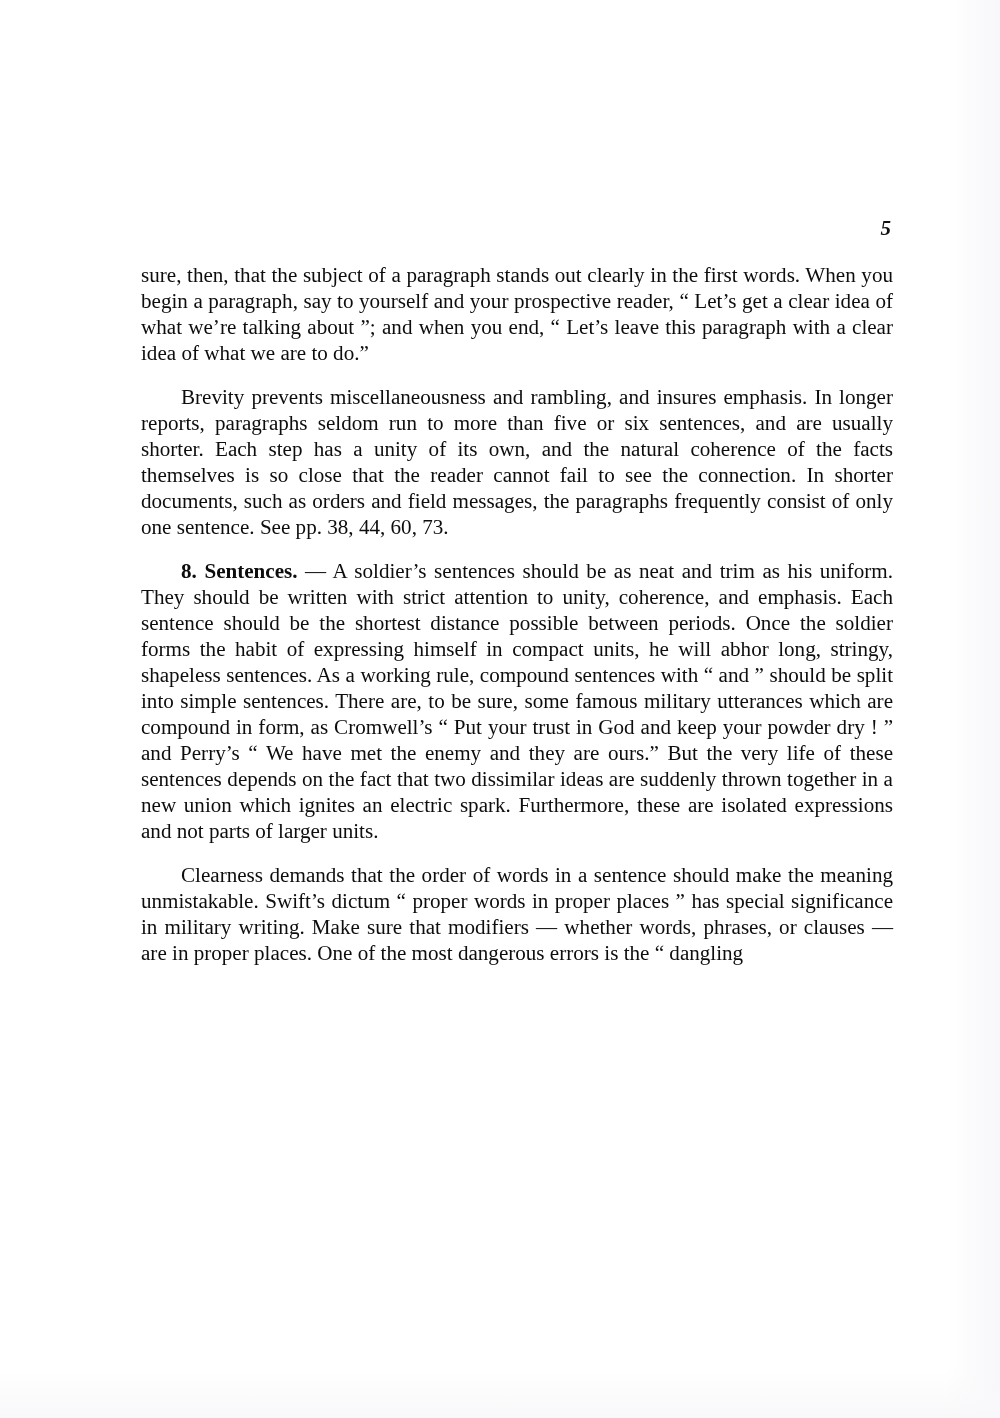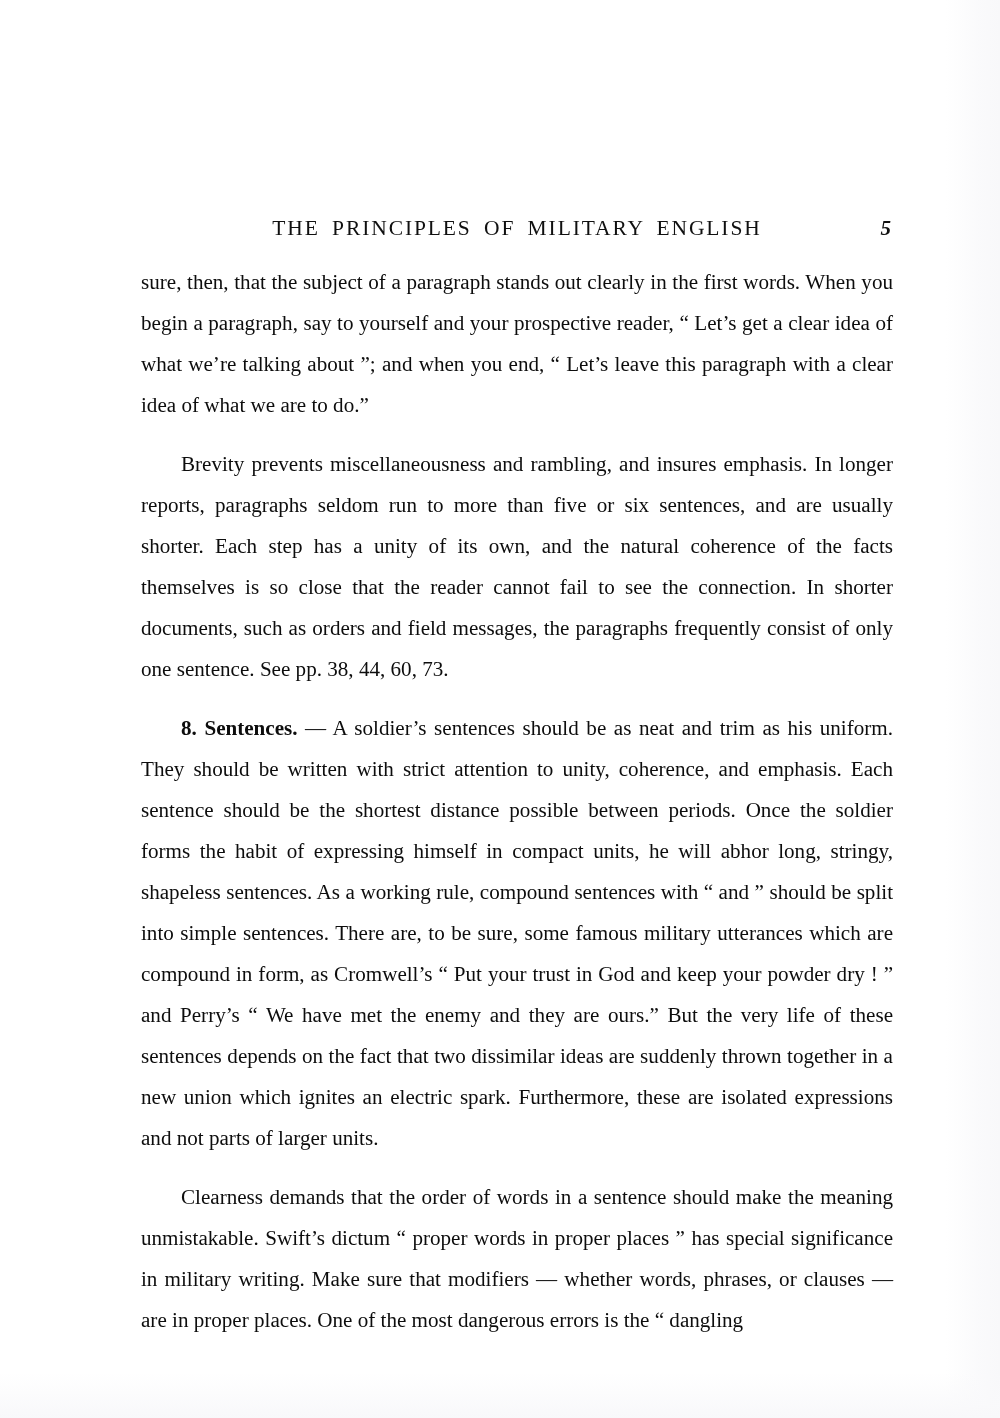--- a/index.html
+++ b/index.html
@@ -66,21 +66,21 @@
     top: 0;
     font-size: 21px;
     font-weight: bold;
     font-style: italic;
     color: #101010;
   }
 
   
   .para {
     font-size: 21.1px;
-    line-height: 41px;
+    line-height: 26px;
     text-align: justify;
     text-justify: inter-word;
     margin: 0;
     text-indent: 40px;
     hyphens: none;
     font-family: Liberation Serif, serif;
     -webkit-hyphens: none;
   }
   .para.first-para {
     text-indent: 0;
@@ -96,21 +96,20 @@
 <body>
 
 <div class="page">
 
   <div class="scan-edge-right"></div>
   <div class="scan-edge-bottom"></div>
 
   <div class="textblock">
 
     <div class="runhead">
-      <div class="runhead-title">THE PRINCIPLES OF MILITARY ENGLISH</div>
       <div class="runhead-folio">5</div>
     </div>
 
     <div>
 
       <p class="para first-para">
         <span>sure, then, that the subject of a paragraph stands out clearly in the first words.  When you begin a paragraph, say to yourself and your prospective reader, “ Let’s get a clear idea of what we’re talking about ”;  and when you end, “ Let’s leave this paragraph with a clear idea of what we are to do.”</span>
       </p>
 
       <p class="para">

